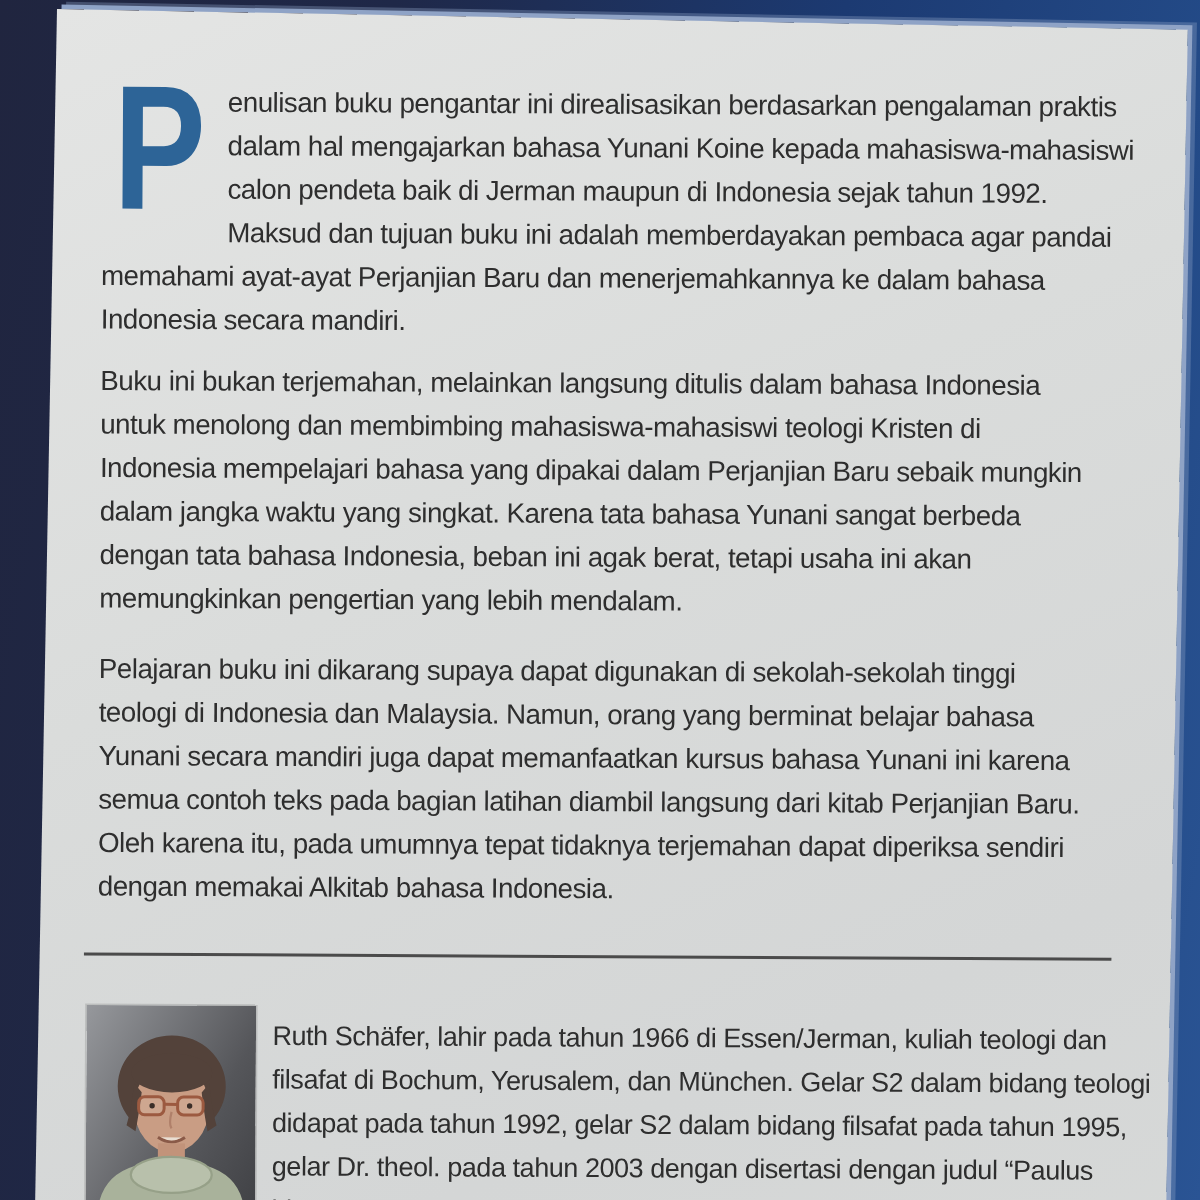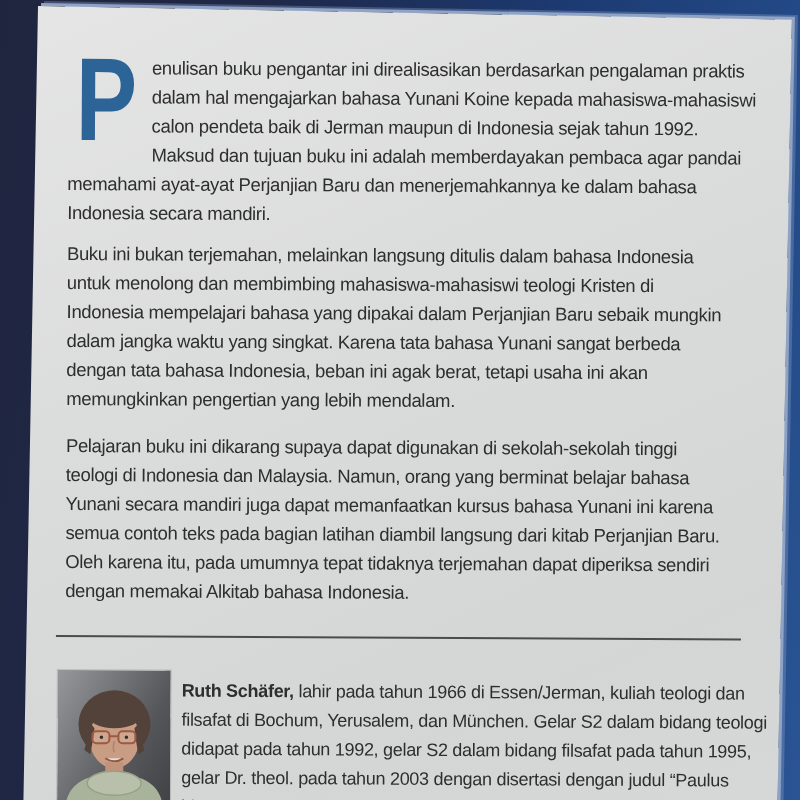--- a/index.html
+++ b/index.html
@@ -27,21 +27,21 @@
     font-size:118px;line-height:86px;font-weight:bold;color:#2d6497;
     transform:scaleX(0.78);transform-origin:0 0;letter-spacing:0;
   }
   .divider{margin:30px 0 0 -9px;width:685px;height:2px;background:#4b4b4b}
   .bio{display:flex;margin-top:33px}
   .photo{
     width:113px;height:200px;margin-left:-7px;flex:0 0 auto;
     box-shadow:0 0 0 1px rgba(0,0,0,0.12);
   }
   .bio-text{margin-left:11px;padding-top:6px;font-size:18px;letter-spacing:-0.3px;line-height:29px}
-  .bio-name{font-weight:bold}
+  .bio-name{font-weight:normal}
   .clearfix::after{content:"";display:block;clear:both}
 </style>
 </head>
 <body>
 
 <div class="page"></div>
 
 <div class="content">
 
   <div class="para clearfix">

